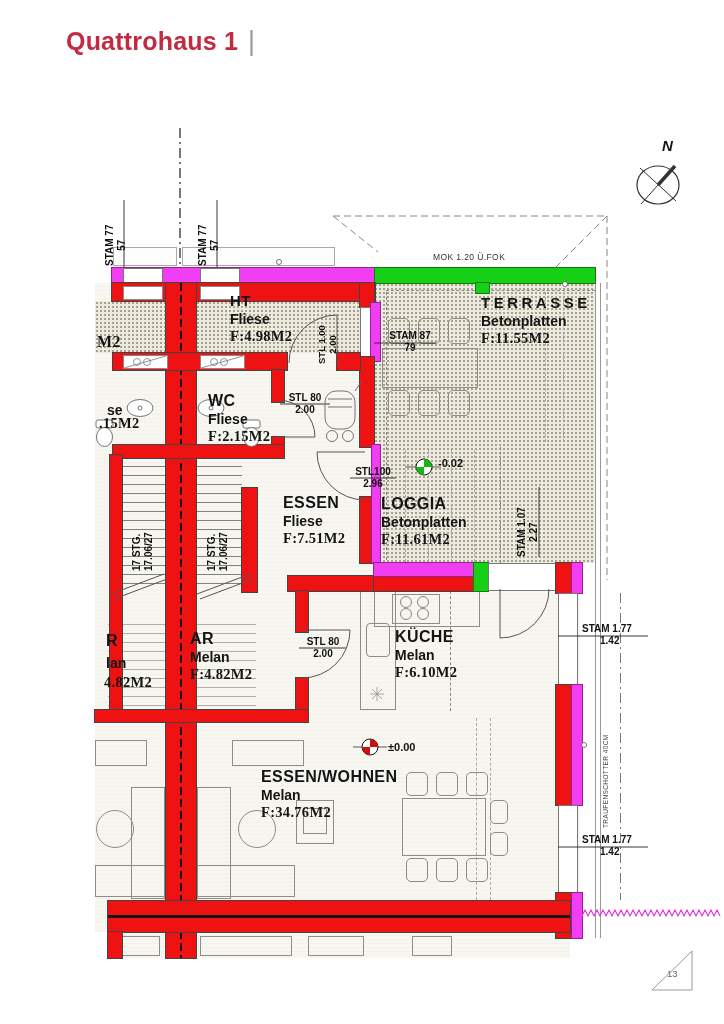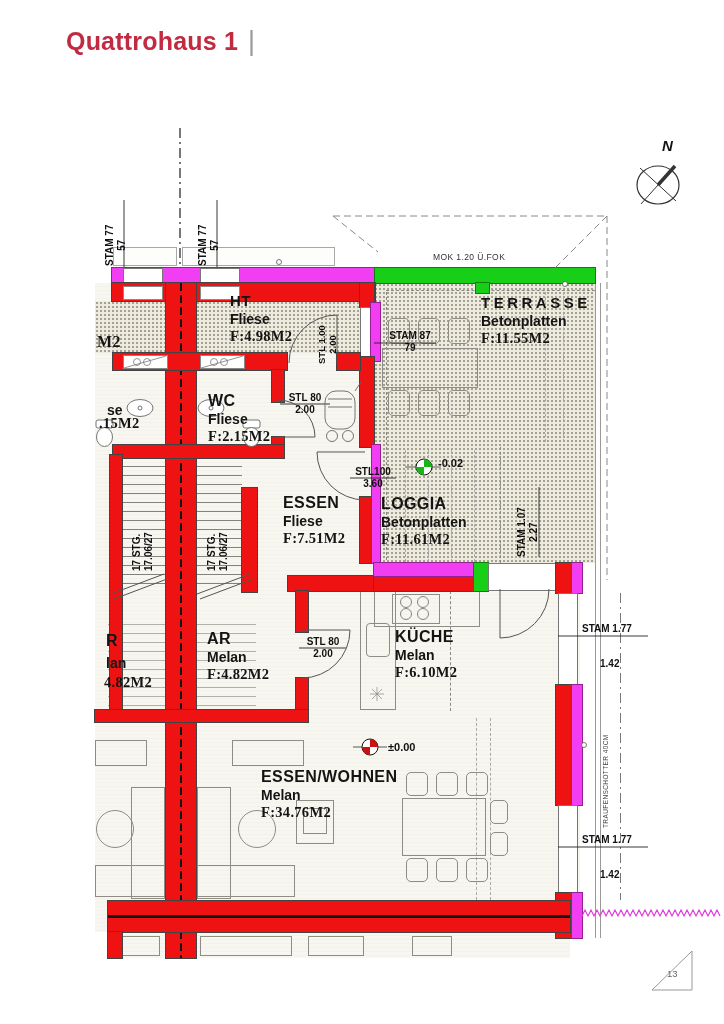--- a/index.html
+++ b/index.html
@@ -32,21 +32,21 @@
   .wline{background:repeating-linear-gradient(180deg,#151515 0 8px,transparent 8px 12px);}
   .wlineh{background:#161616;}
   
   .lab{position:absolute;color:#141414;font-weight:bold;line-height:1.1;white-space:nowrap;}
   .rname{font-size:16px;letter-spacing:.4px;}
   .rfin{font-size:14px;margin-top:2px;}
   .rarea{font-size:14.5px;margin-top:2px;letter-spacing:.3px;font-family:Liberation Serif, serif;}
   .dim{position:absolute;font-size:10px;font-weight:bold;color:#111;line-height:1.15;white-space:nowrap;}
   .dim span{display:block;}
   .ctr{text-align:center;}
-  .ind{margin-left:18px;margin-top:23px;}
+  .ind{margin-left:18px;}
   .dimv{transform:rotate(-90deg);transform-origin:0 0;}
   .small{font-size:8.5px;font-weight:normal;color:#333;letter-spacing:.4px;}
   .lvl{position:absolute;font-size:11px;font-weight:bold;color:#111;}
   svg{position:absolute;left:0;top:0;}
 </style>
 </head>
 <body>
 
 <div id="hdr">
   <span class="ttl">Quattrohaus 1</span>
@@ -263,21 +263,21 @@
   <div class="lab" style="left:381px;top:495px;">
     <div class="rname">LOGGIA</div>
     <div class="rfin">Betonplatten</div>
     <div class="rarea">F:11.61M2</div>
   </div>
   <div class="lab" style="left:395px;top:628px;">
     <div class="rname">KÜCHE</div>
     <div class="rfin">Melan</div>
     <div class="rarea">F:6.10M2</div>
   </div>
-  <div class="lab" style="left:207px;top:630px;">
+  <div class="lab" style="left:190px;top:630px;">
     <div class="rname">AR</div>
     <div class="rfin">Melan</div>
     <div class="rarea">F:4.82M2</div>
   </div>
   <div class="lab" style="left:261px;top:768px;">
     <div class="rname">ESSEN/WOHNEN</div>
     <div class="rfin">Melan</div>
     <div class="rarea">F:34.76M2</div>
   </div>
 
@@ -312,21 +312,21 @@
   <div class="dim dimv" style="left:516px;top:557px;">
     <span>STAM 1.07</span>
     <span class="ctr">2.27</span>
   </div>
   <div class="dim ctr" style="left:281px;top:392px;width:48px;">
     <span>STL 80</span>
     <span>2.00</span>
   </div>
   <div class="dim ctr" style="left:350px;top:466px;width:46px;">
     <span>STL100</span>
-    <span>3.60</span>
+    <span>2.96</span>
   </div>
   <div class="dim ctr" style="left:300px;top:636px;width:46px;">
     <span>STL 80</span>
     <span>2.00</span>
   </div>
   <div class="dim ctr" style="left:384px;top:330px;width:52px;">
     <span>STAM 87</span>
     <span>79</span>
   </div>
   <div class="dim" style="left:582px;top:623px;">

